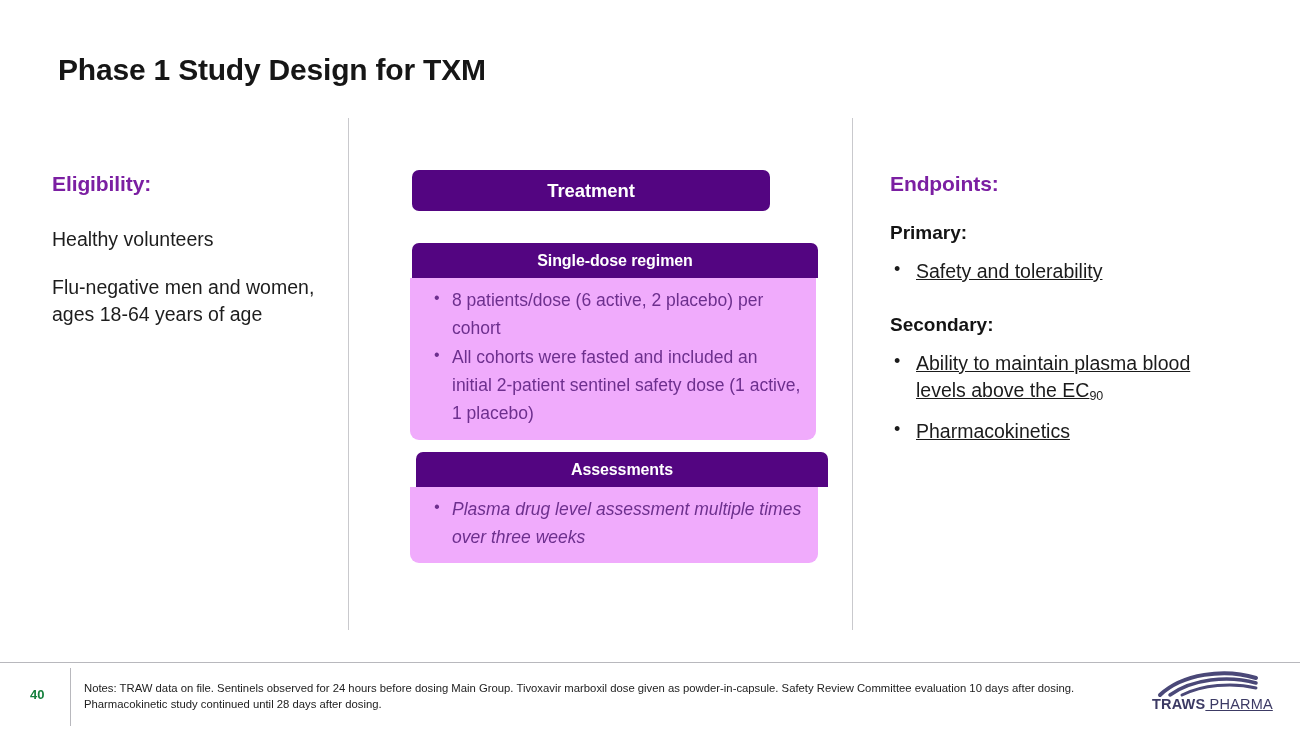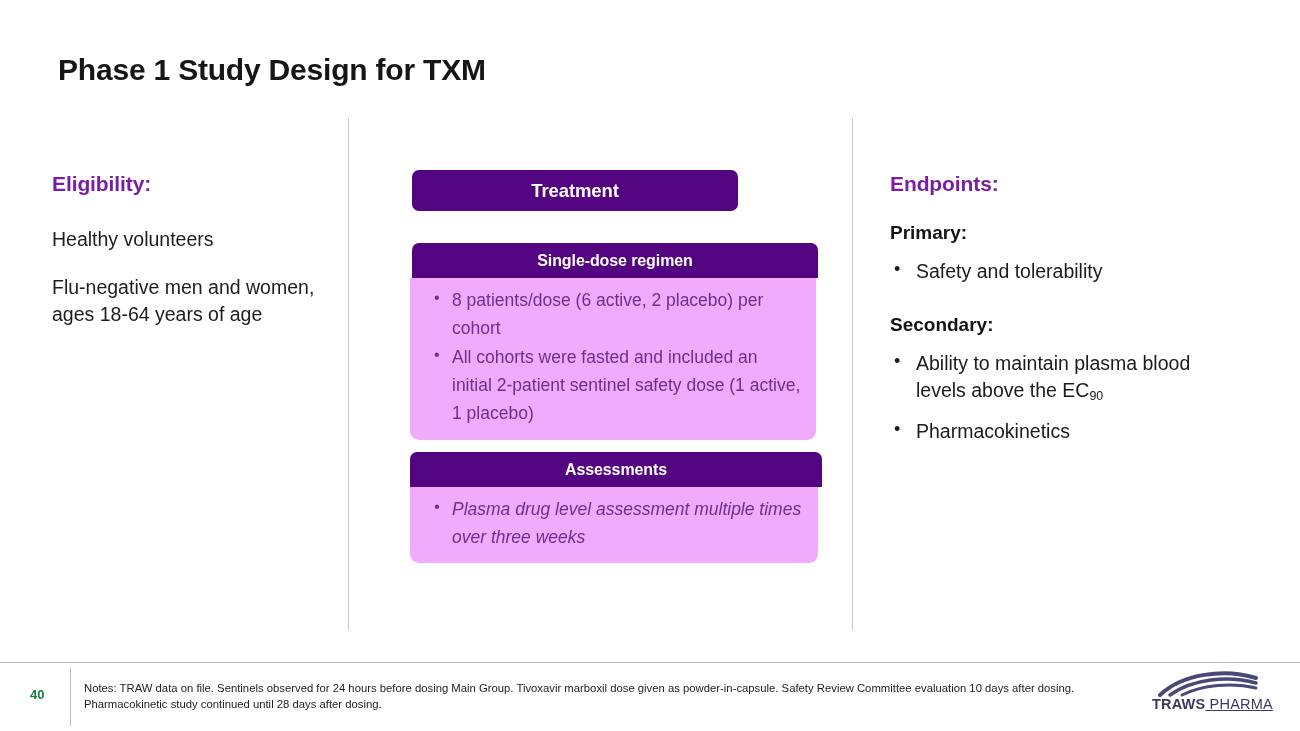--- a/index.html
+++ b/index.html
@@ -64,21 +64,21 @@
   }
   .bar {
     background:#530581;
     color:#ffffff;
     font-size:16px;
     font-weight:bold;
     text-align:center;
     letter-spacing:-0.1px;
   }
   .bar-treatment {
-    width:326px;
+    width:358px;
     margin-left:2px;
     height:41px;
     line-height:41px;
     border-radius:7px;
     font-size:18.5px;
     margin-bottom:32px;
   }
   .group { margin-bottom:12px; }
   .group-head {
     width:406px;
@@ -87,21 +87,21 @@
     line-height:35px;
     border-radius:7px 7px 0 0;
   }
   .group-body {
     background:#f0abfc;
     border-radius:0 0 9px 9px;
     padding:8px 14px 12px 14px;
     width:406px;
     margin-left:0px;
   }
-  .group-2 .group-head { width:412px; margin-left:0; }
+  .group-2 .group-head { width:412px; margin-left:6px; }
   .group-2 .group-body { width:408px;font-style:italic; }
   ul.bullets { list-style:none; }
   ul.bullets li {
     position:relative;
     padding-left:28px;
     font-size:17.5px;
     line-height:1.62;
     color:#6d2f8e;
     font-weight:500;
   }
@@ -129,20 +129,21 @@
   }
   .col-right .section-heading { margin-bottom:26px; }
   ul.ep-bullets { list-style:none; }
   ul.ep-bullets li {
     position:relative;
     padding-left:26px;
     font-size:19.5px;
     line-height:1.42;
     color:#1b1b1b;
     margin-bottom:12px;
+    text-decoration:underline;
   }
   ul.ep-bullets li::before {
     content:"•";
     position:absolute;
     left:4px;
     top:-1px;
     font-size:18px;
   }
   sub { font-size:0.64em; vertical-align:-0.22em; }
 

